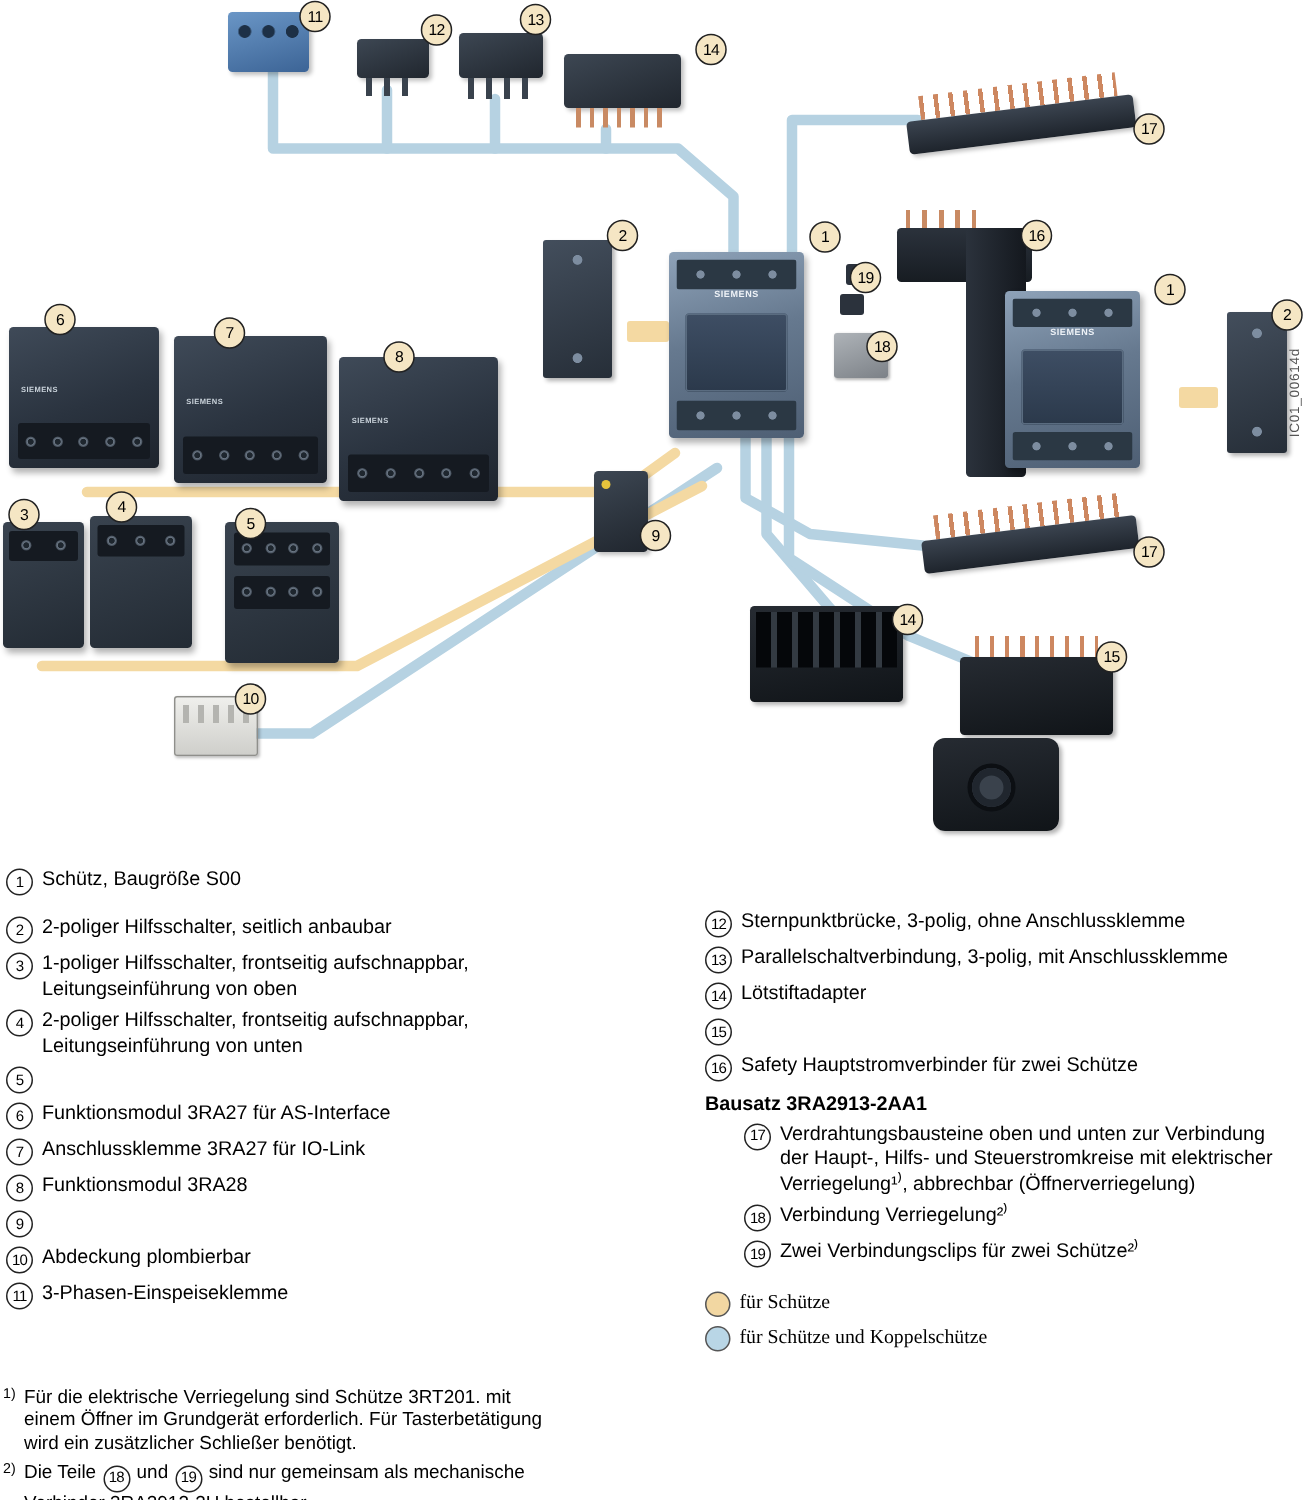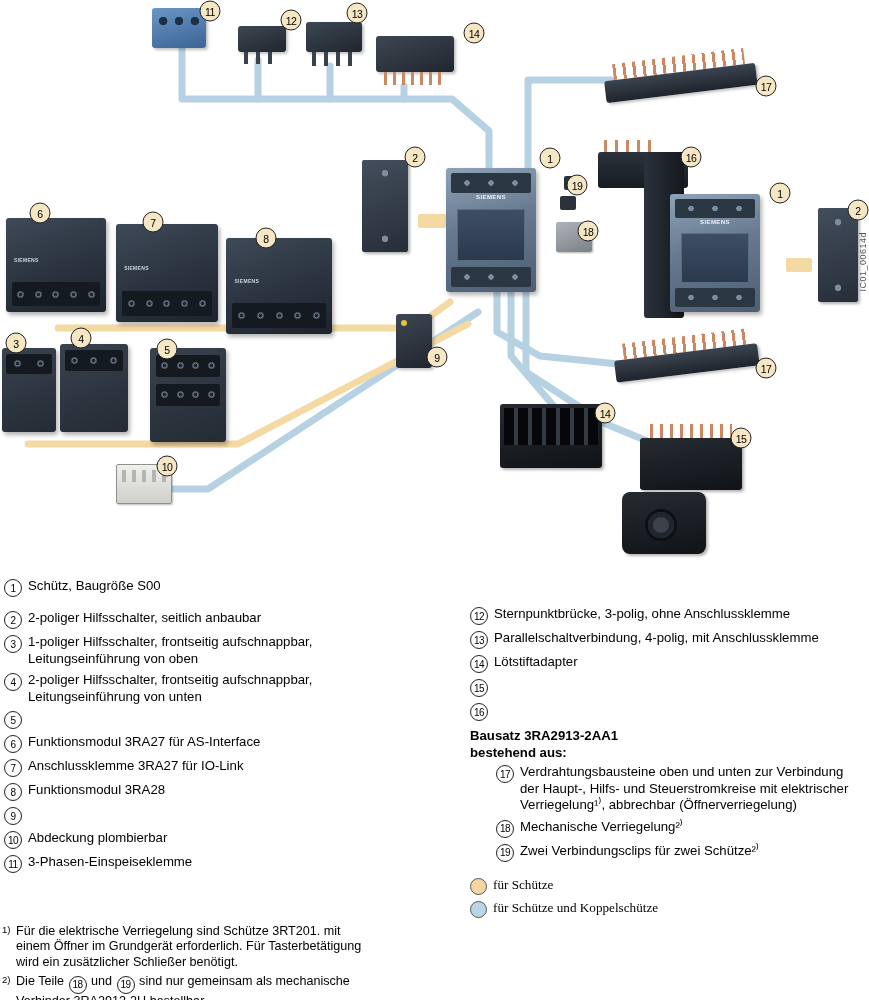--- a/index.html
+++ b/index.html
@@ -335,47 +335,47 @@
     </div>
 
   <div id="legend-right" class="legend-col">
     <div id="legend-right-items">
         <div class="legend-row">
           <span class="lcircle">12</span>
           <span class="ltext">Sternpunktbrücke, 3-polig, ohne Anschlussklemme</span>
         </div>
         <div class="legend-row">
           <span class="lcircle">13</span>
-          <span class="ltext">Parallelschaltverbindung, 4-polig, mit Anschlussklemme</span>
+          <span class="ltext">Parallelschaltverbindung, 3-polig, mit Anschlussklemme</span>
         </div>
         <div class="legend-row">
           <span class="lcircle">14</span>
           <span class="ltext">Lötstiftadapter</span>
         </div>
         <div class="legend-row">
           <span class="lcircle">15</span>
         </div>
         <div class="legend-row">
           <span class="lcircle">16</span>
+          <span class="ltext">Safety Hauptstromverbinder für zwei Schütze</span>
         </div>
       </div>
     <div class="bausatz-intro">
       <div>Bausatz 3RA2913-2AA1</div>
-      <div>bestehend aus:</div>
     </div>
     <div id="bausatz-items">
         <div class="legend-row">
           <span class="lcircle">17</span>
           <span class="ltext">Verdrahtungsbausteine oben und unten zur Verbindung
 der Haupt-, Hilfs- und Steuerstromkreise mit elektrischer
 Verriegelung¹⁾, abbrechbar (Öffnerverriegelung)</span>
         </div>
         <div class="legend-row">
           <span class="lcircle">18</span>
-          <span class="ltext">Mechanische Verriegelung²⁾</span>
+          <span class="ltext">Verbindung Verriegelung²⁾</span>
         </div>
         <div class="legend-row">
           <span class="lcircle">19</span>
           <span class="ltext">Zwei Verbindungsclips für zwei Schütze²⁾</span>
         </div>
       </div>
     <div id="color-legend">
         <div class="legend-row">
           <span class="cdot" style="background: rgb(242, 215, 162);"></span>
           <span class="ltext">für Schütze</span>

